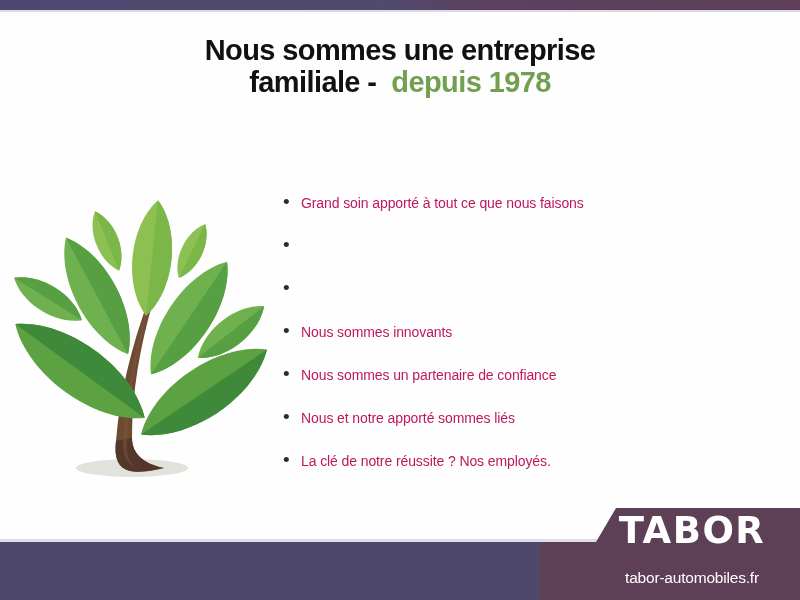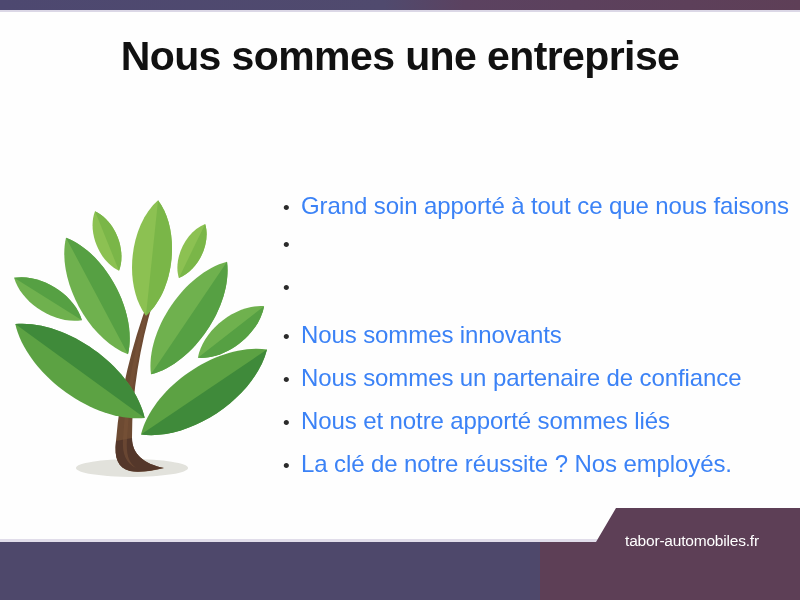--- a/index.html
+++ b/index.html
@@ -47,21 +47,21 @@
   
   #title-block {
     position: absolute;
     left: 40px;
     top: 34px;
     width: 720px;
     text-align: center;
     line-height: 1.12;
   }
   .title-line {
-    font-size: 41px;
+    font-size: 29px;
     font-weight: bold;
     letter-spacing: -0.6px;
     color: #111111;
     white-space: pre;
   }
   .title-accent {
     color: #72a050;
   }
 
   
@@ -77,22 +77,22 @@
     height: 43px;
   }
   .bullet-dot {
     width: 18px;
     flex: 0 0 18px;
     color: #2b2b2b;
     font-size: 19px;
     line-height: 1;
   }
   .bullet-text {
-    font-size: 24px;
-    color: #3b82f6;
+    font-size: 14px;
+    color: #be185d;
     letter-spacing: -0.1px;
     white-space: nowrap;
   }
 
   
   #tree {
     position: absolute;
     left: 12px;
     top: 196px;
     width: 256px;
@@ -150,20 +150,21 @@
 </head>
 <body>
 
 <div id="slide">
 
   <div id="top-strip"></div>
   <div id="top-strip-hairline"></div>
 
   <div id="title-block">
     <div class="title-line">Nous sommes une entreprise</div>
+    <div class="title-line"><span>familiale -  </span><span class="title-accent">depuis 1978</span></div>
   </div>
 
   <div id="tree">
     <svg viewBox="0 0 256 290" width="256" height="290" xmlns="http://www.w3.org/2000/svg">
       <defs>
         <clipPath id="clipL1">
             <ellipse cx="0" cy="0" rx="54" ry="24"></ellipse>
           </clipPath>
       </defs>
 
@@ -259,16 +260,17 @@
   <div id="footer-hairline"></div>
   <div id="footer-bar"></div>
 
   <div id="footer-dark">
     <svg viewBox="0 0 260 96" width="260" height="96" xmlns="http://www.w3.org/2000/svg">
       <polygon points="56,38 76,4 260,4 260,96 0,96 0,38" fill="#5d3f56"></polygon>
     </svg>
   </div>
 
   <div id="logo-block">
+    <div id="logo-wordmark">TABOR</div>
     <div id="logo-url">tabor-automobiles.fr</div>
   </div>
 
 </div>
 
 </body></html>

